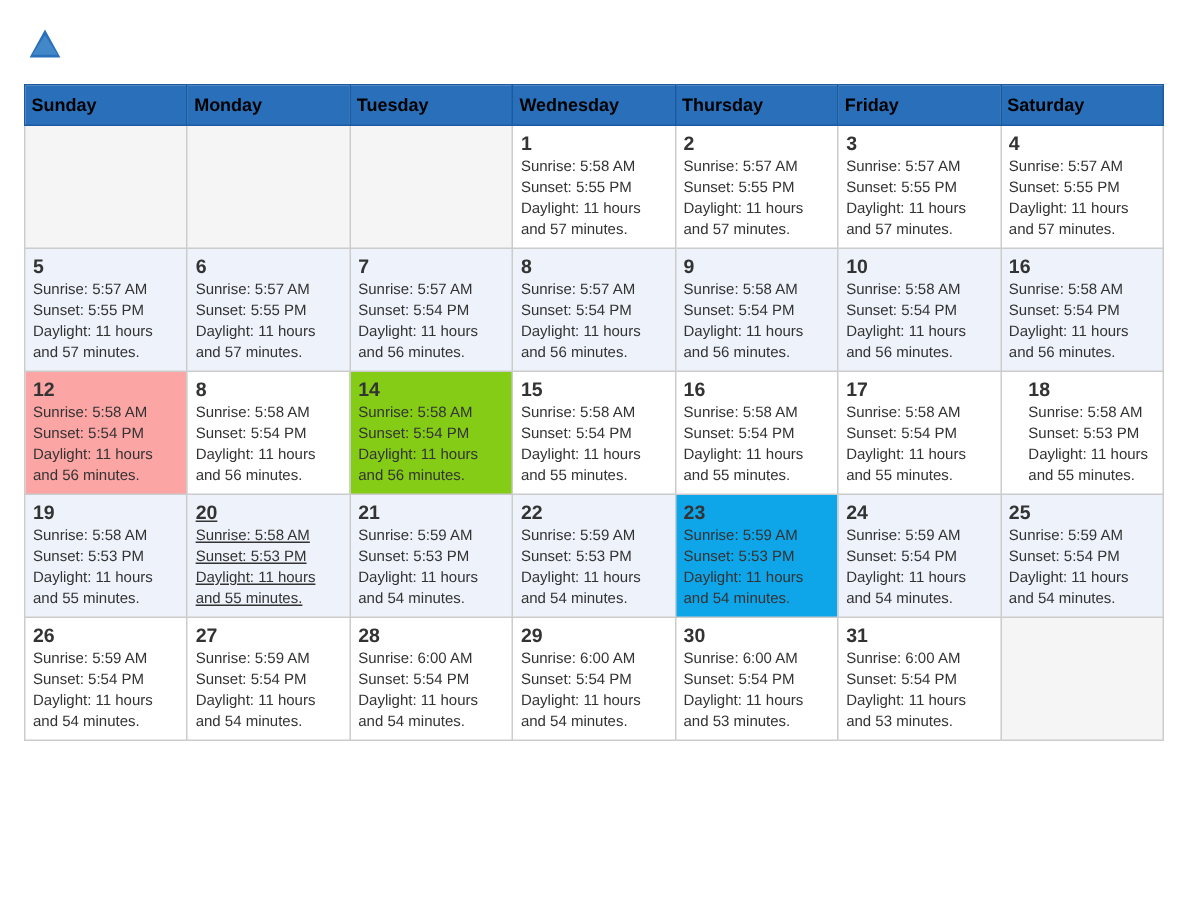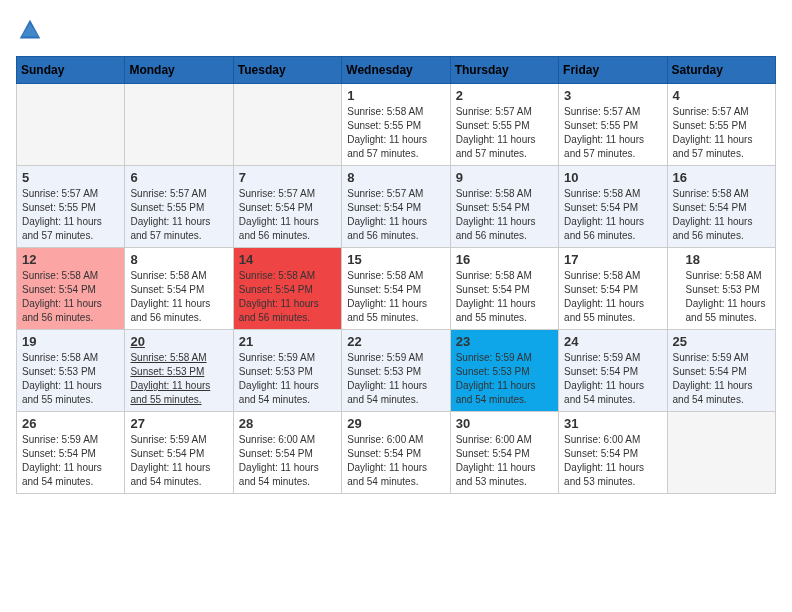--- a/index.html
+++ b/index.html
@@ -226,21 +226,21 @@
 Daylight: 11 hours
 and 56 minutes.</div>
         </td>
         <td style="background-color: rgb(255, 255, 255);">
           <span class="day-num">8</span>
           <div class="day-info" style="white-space: pre-line;">Sunrise: 5:58 AM
 Sunset: 5:54 PM
 Daylight: 11 hours
 and 56 minutes.</div>
         </td>
-        <td style="background-color: #ef4444;">
+        <td style="background-color: #84cc16;">
           <span class="day-num">14</span>
           <div class="day-info" style="white-space: pre-line;">Sunrise: 5:58 AM
 Sunset: 5:54 PM
 Daylight: 11 hours
 and 56 minutes.</div>
         </td>
         <td style="background-color: rgb(255, 255, 255);">
           <span class="day-num">15</span>
           <div class="day-info" style="white-space: pre-line;">Sunrise: 5:58 AM
 Sunset: 5:54 PM

